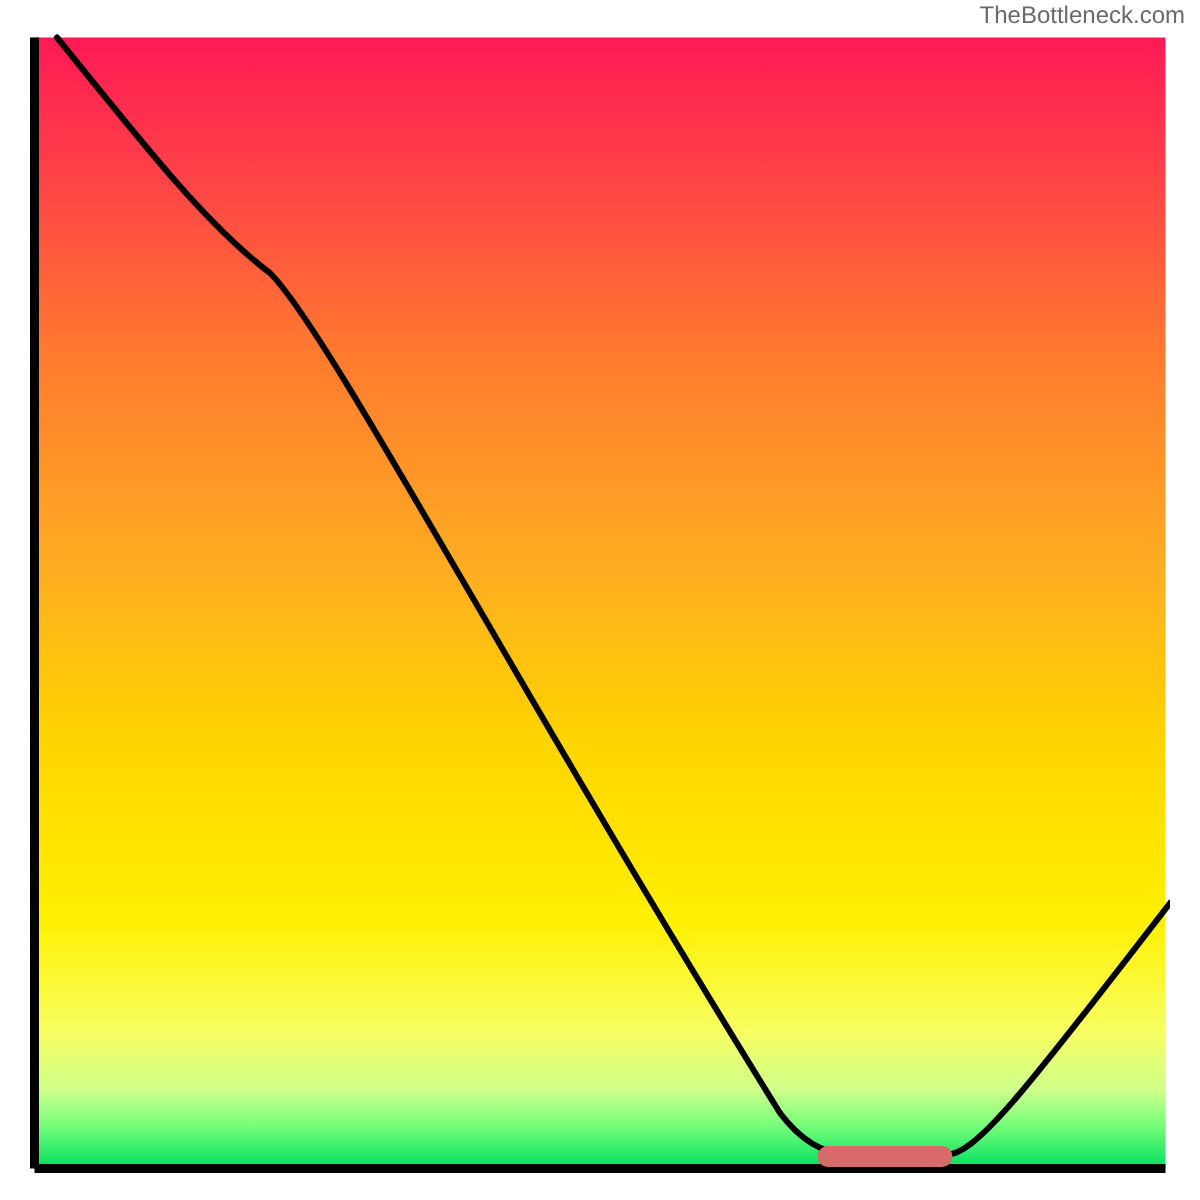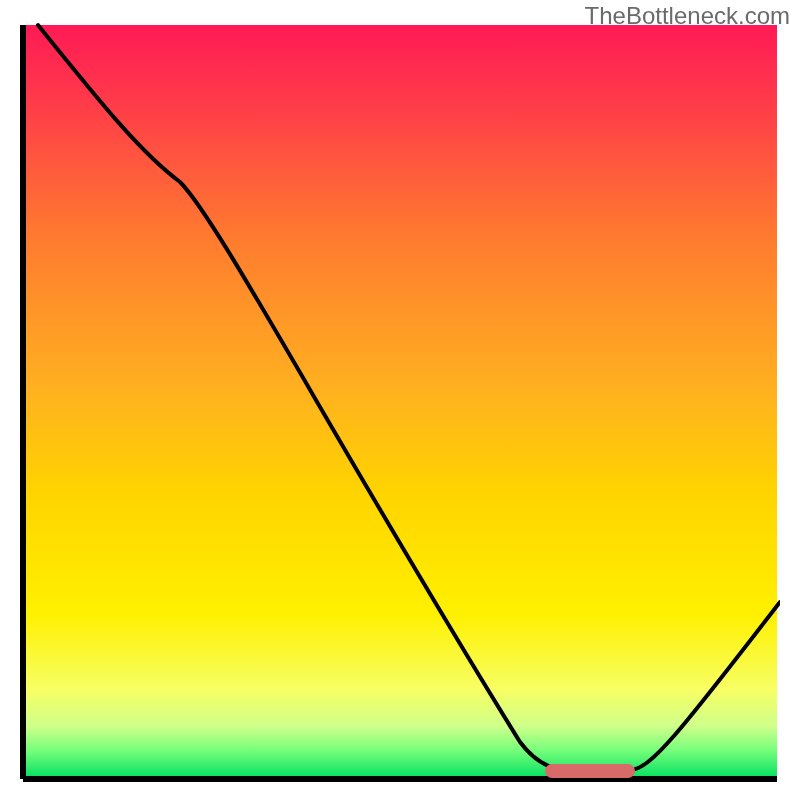--- a/index.html
+++ b/index.html
@@ -8,21 +8,21 @@
     width: 800px;
     height: 800px;
     background: #ffffff;
     overflow: hidden;
     font-family: Arial, Helvetica, sans-serif;
   }
   .watermark {
     position: absolute;
     top: 2px;
     right: 10px;
-    font-size: 24px;
+    font-size: 16px;
     color: #6a6a6a;
     font-family: Arial, Helvetica, sans-serif;
     letter-spacing: 0px;
   }
   .plot-frame {
     position: absolute;
     left: 20px;
     top: 22px;
     width: 760px;
     height: 760px;

